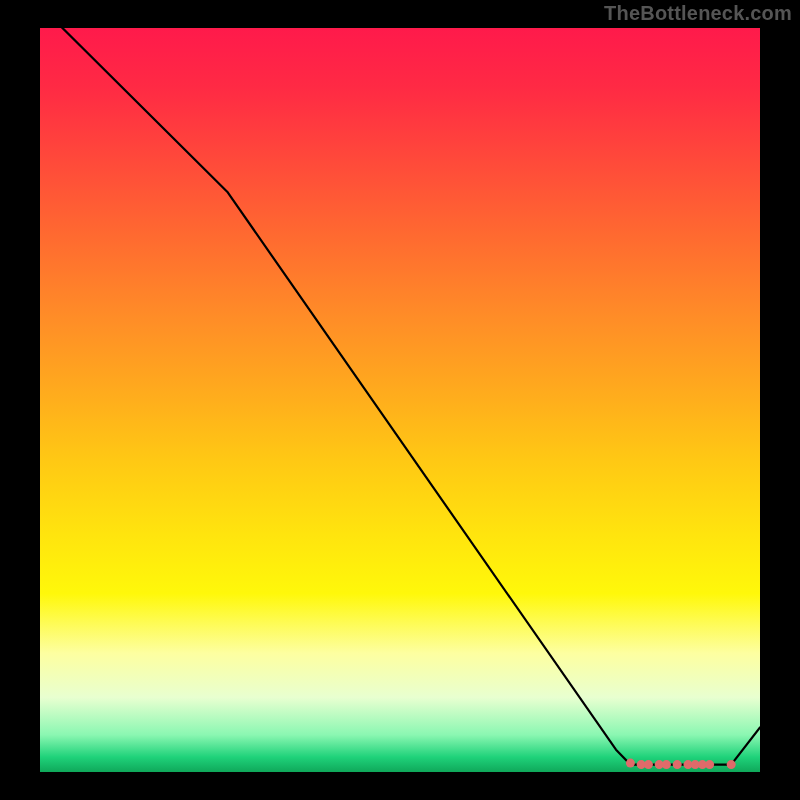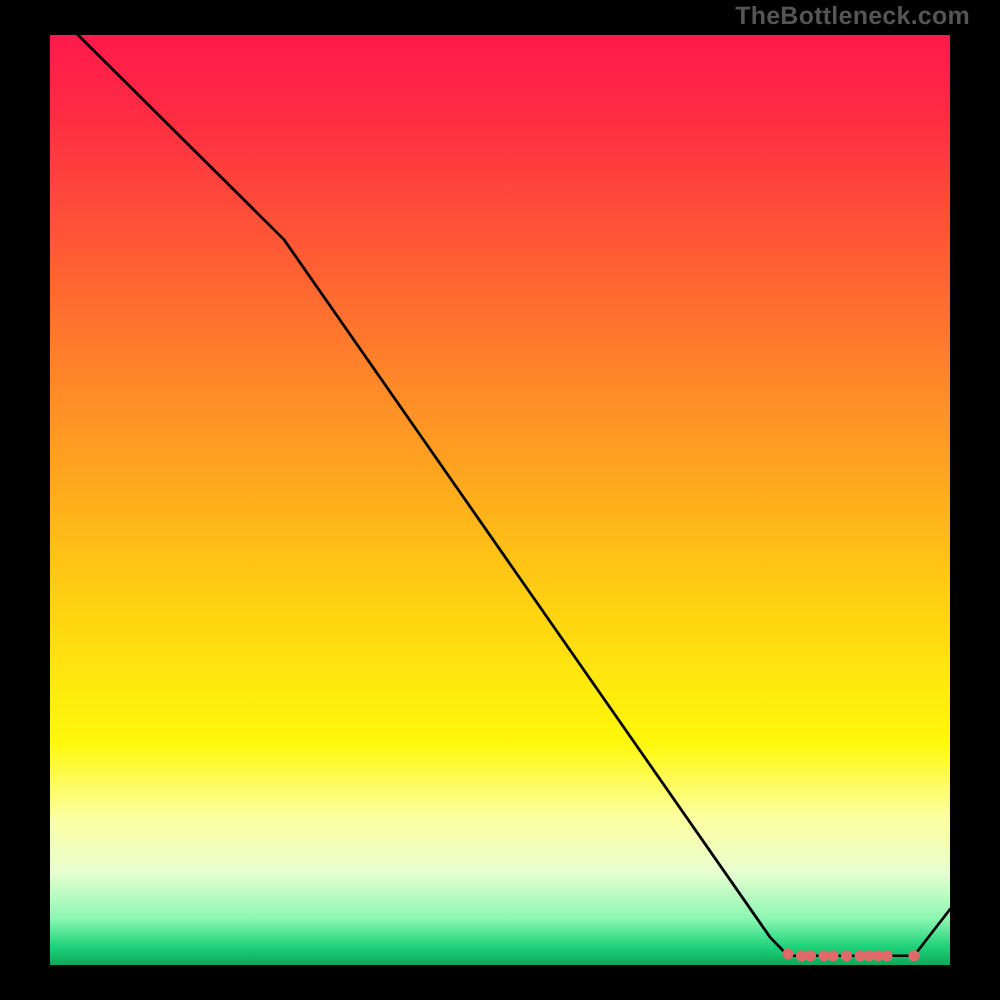--- a/index.html
+++ b/index.html
@@ -13,21 +13,21 @@
   }
   .frame {
     position: relative;
     width: 800px;
     height: 800px;
     background: #000;
   }
   .watermark {
     position: absolute;
     top: 2px;
-    right: 24px;
+    right: 8px;
     color: #555;
     font-size: 20px;
     font-weight: 600;
     letter-spacing: 0.2px;
     user-select: none;
   }
   .plot-area {
     position: absolute;
     left: 40px;
     top: 28px;

